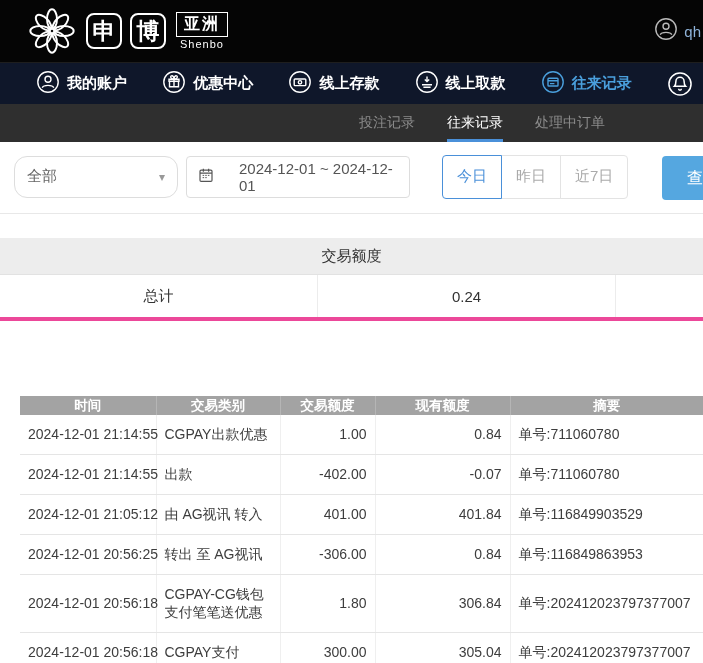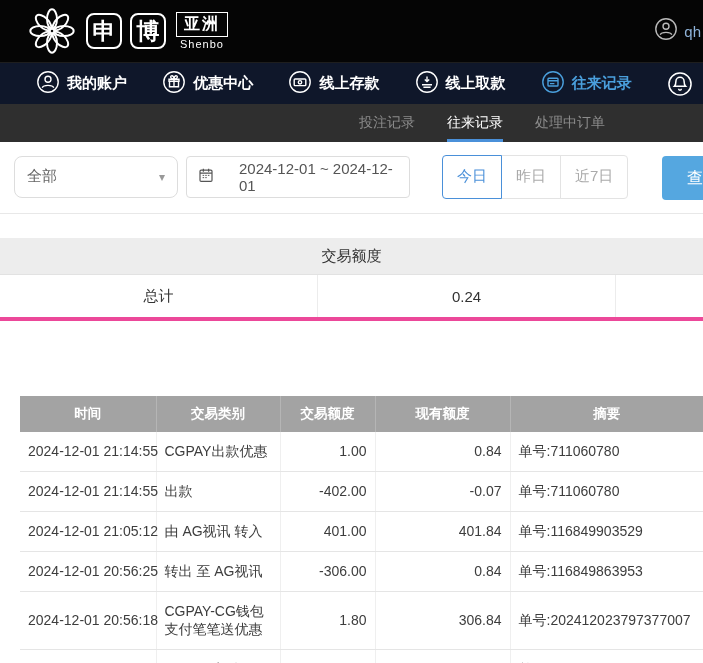--- a/index.html
+++ b/index.html
@@ -34,21 +34,21 @@
   
   .subnav { height:38px; background:#2f2f2f; display:flex; align-items:stretch;
     justify-content:flex-end; gap:32px; padding-right:98px; }
   .tab { display:flex; align-items:center; color:#8c8c8c; font-size:14px;
     cursor:pointer; border-bottom:3px solid transparent; padding-top:3px; }
   .tab.active { color:#fff; border-bottom-color:#4a90d9; }
 
   
   .filterbar { position:relative; padding:14px 14px 16px 14px; display:flex;
     align-items:center; gap:8px; border-bottom:1px solid #e8e8e8; height:72px; }
-  .select-box { width:164px; height:42px; border:1px solid #ddd; border-radius:8px;
+  .select-box { width:164px; height:42px; border:1px solid #ddd; border-radius:13px;
     display:flex; align-items:center; justify-content:space-between; padding:0 12px;
     color:#666; font-size:15px; cursor:pointer; background:#fff; }
   .select-box .chev { color:#999; font-size:12px; }
   .date-box { width:224px; height:42px; border:1px solid #ddd; border-radius:4px;
     display:flex; align-items:center; gap:24px; padding:0 10px; color:#555;
     font-size:15px; cursor:text; background:#fff; }
   .btn-group { display:flex; margin-left:24px; }
   .qbtn { height:44px; min-width:60px; padding:0 14px; background:#fff;
     border:1px solid #e3e3e3; color:#aaa; font-size:15px; cursor:pointer;
     margin-left:-1px; font-family:inherit; }
@@ -66,21 +66,21 @@
   .summary-row { display:grid; grid-template-columns:318px 298px 1fr; height:46px;
     border-bottom:4px solid #ec4899; }
   .summary-cell { display:flex; align-items:center; justify-content:center;
     color:#333; font-size:15px; border-right:1px solid #ececec; }
   .summary-cell:last-child { border-right:none; }
 
   
   .datatable { margin:75px 0 0 20px; width:683px; border-collapse:collapse;
     font-size:14px; color:#3d3d3d; table-layout:fixed; }
   .datatable thead th { background:#a3a3a3; color:#fff; font-size:13.5px;
-    font-weight:bold; height:36px; text-align:center; border-right:1px solid #b5b5b5; }
+    font-weight:bold; height:19px; text-align:center; border-right:1px solid #b5b5b5; }
   .datatable thead th:last-child { border-right:none; }
   .datatable tbody td { border-bottom:1px solid #e5e5e5; border-right:1px solid #efefef;
     padding:10px 8px; line-height:1.35; }
   .datatable tbody td:last-child { border-right:none; }
   .col-time { width:136px; } .col-type { width:124px; } .col-amt { width:95px; }
   .col-bal { width:135px; } .col-sum { width:193px; }
   td.c-time { padding-left:6px; white-space:nowrap; }
   td.c-type { padding-left:6px; }
   td.c-amt, td.c-bal { text-align:right; }
   td.c-sum { padding-left:8px; white-space:nowrap; }

